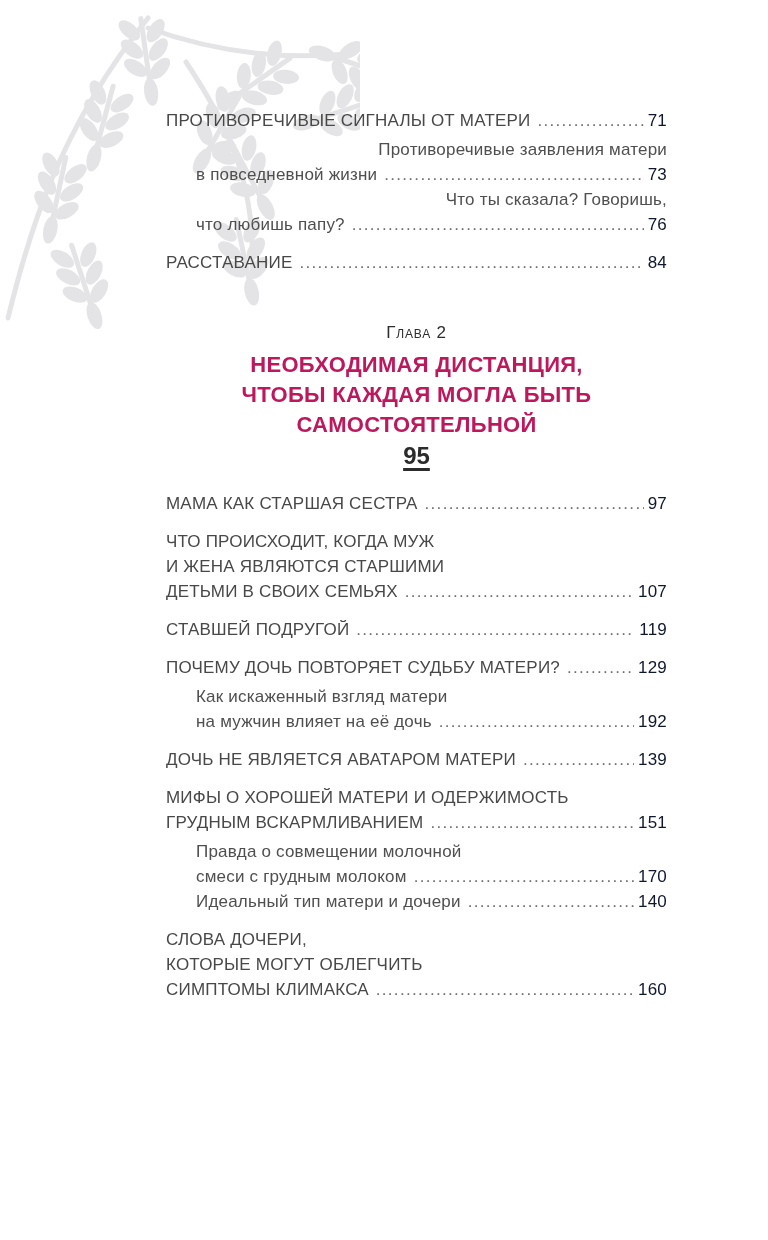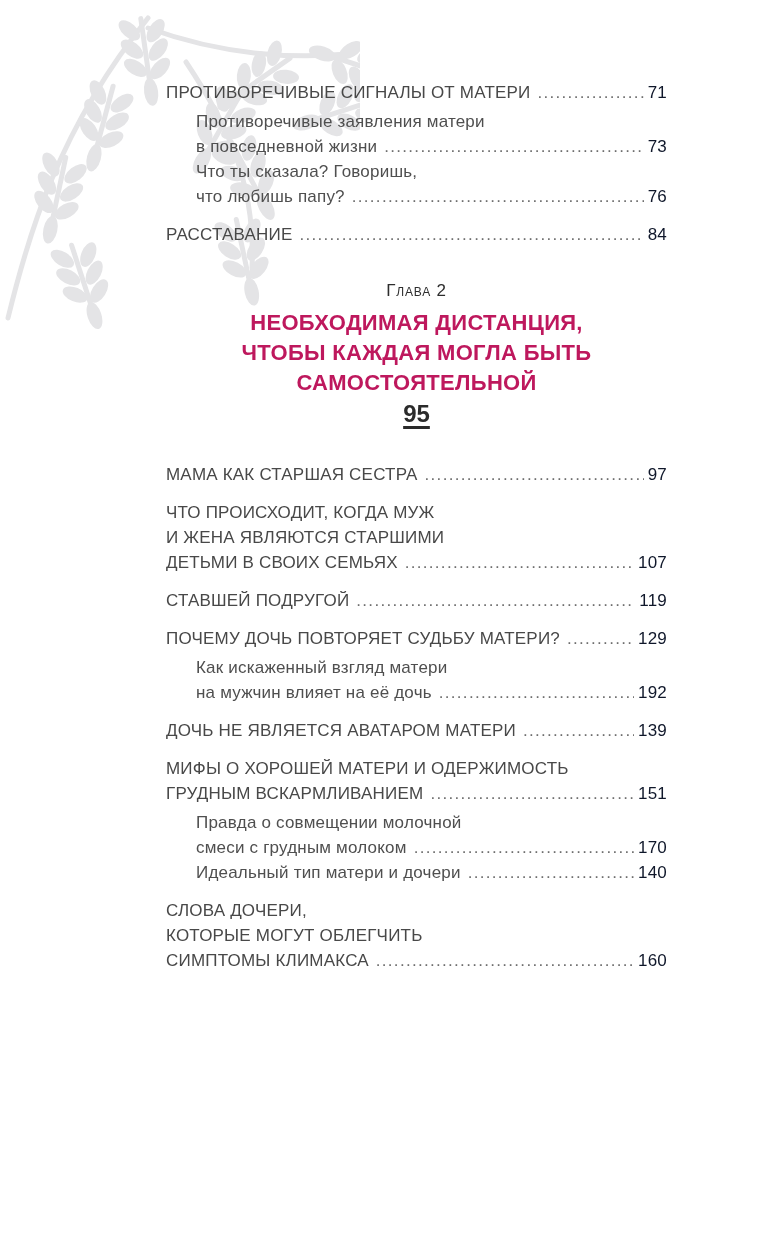--- a/index.html
+++ b/index.html
@@ -3,35 +3,35 @@
 <meta charset="utf-8">
 <style>
   html,body{margin:0;padding:0;background:#ffffff;}
   .page{
     position:relative;width:768px;height:1240px;background:#ffffff;overflow:hidden;
     font-family:"Liberation Sans",sans-serif;
   }
   .ornament{position:absolute;top:0;left:0;pointer-events:none;}
   .content{position:absolute;left:166px;top:0;width:501px;color:#4a4a4a;}
   .toc{font-size:17px;line-height:25px;letter-spacing:0.2px;}
-  #toc-top{margin-top:80px;}
-  #toc-bottom{margin-top:35px;}
+  #toc-top{margin-top:108px;text-align:right;}
+  #toc-bottom{margin-top:22px;}
   .entry{color:#484848;}
   .entry.lvl1 .line{padding-left:30px;color:#4f4f4f;}
   .entry.lvl0 + .entry.lvl0,
   .entry.lvl1 + .entry.lvl0{margin-top:13px;}
   .entry.lvl0 + .entry.lvl1{margin-top:4px;}
   .line.last{display:flex;align-items:baseline;}
   .line .txt{white-space:nowrap;flex:0 0 auto;}
   .dotfill{
     flex:1 1 auto;min-width:0;overflow:hidden;white-space:nowrap;
     letter-spacing:1.3px;color:#6e6e6e;margin:0 4px 0 7px;
   }
   .pg{flex:0 0 auto;color:#0f172a;}
-  .chapter{margin-top:32px;text-align:center;color:#2d2d2d;}
+  .chapter{margin-top:46px;text-align:center;color:#2d2d2d;}
   .chapter-label{font-size:17px;line-height:24px;font-variant:small-caps;letter-spacing:0.8px;}
   .chapter-title{font-size:22px;font-weight:700;line-height:30px;letter-spacing:0.3px;margin-top:5px;color:#be185d;}
   .chapter-page{
     display:inline-block;font-size:24px;font-weight:700;line-height:26px;margin-top:3px;color:#2b2b2b;
     text-decoration:underline;text-decoration-thickness:2.5px;text-underline-offset:4px;
   }
 </style>
 </head>
 <body>
 

